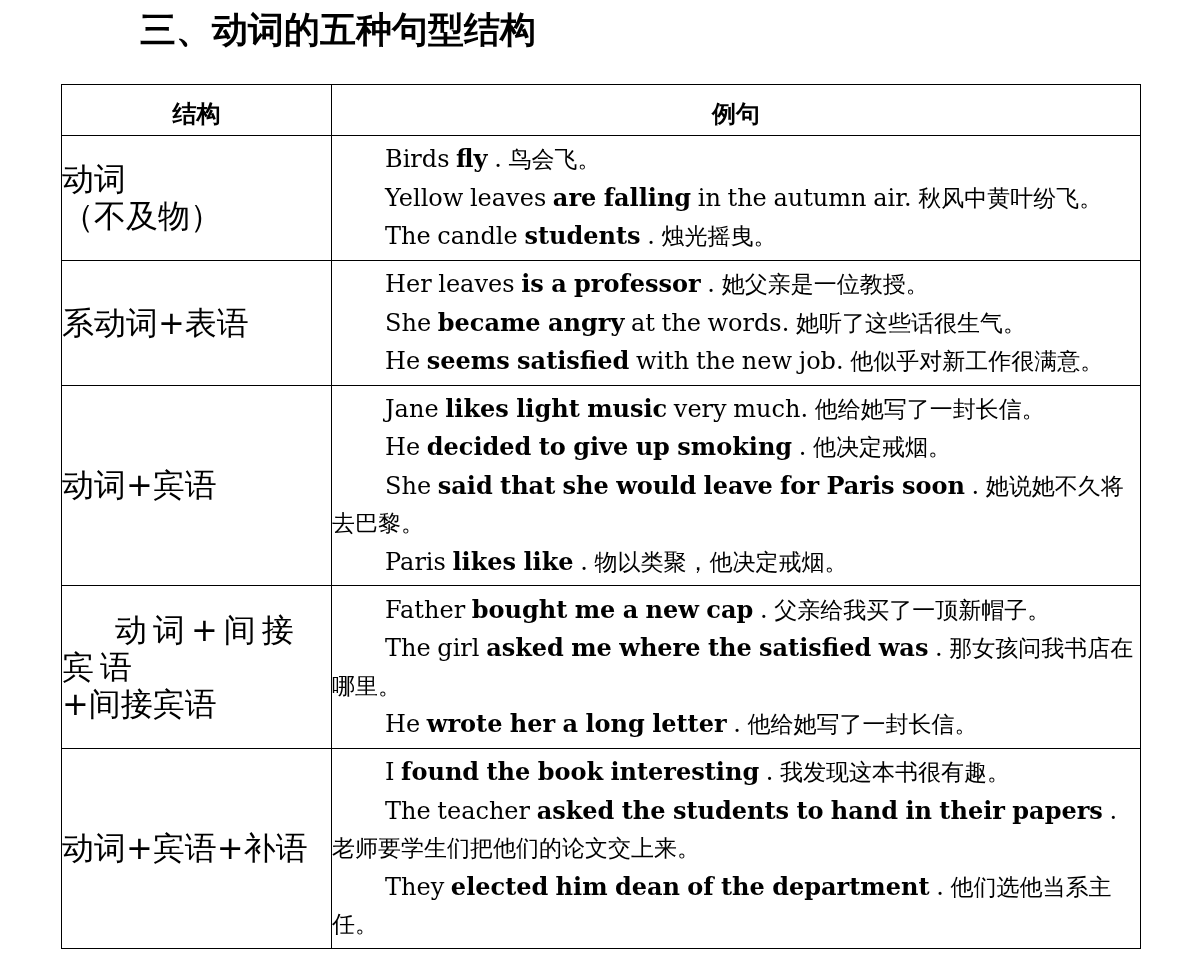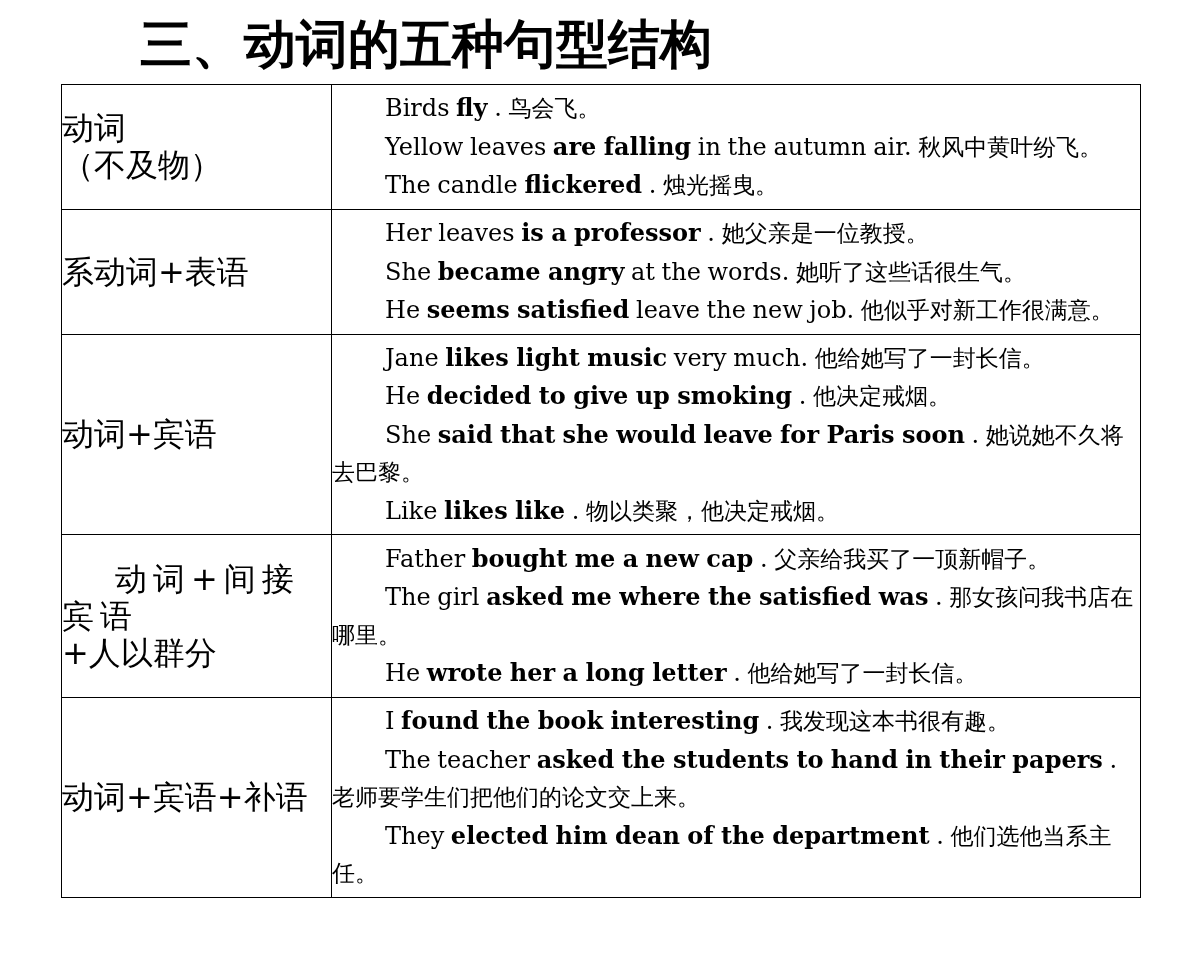--- a/index.html
+++ b/index.html
@@ -1,19 +1,19 @@
 <!DOCTYPE html>
 <html><head>
 <meta charset="utf-8">
 <style>
   html, body { margin: 0; padding: 0; background: #ffffff; }
   body { width: 1200px; height: 975px; position: relative; overflow: hidden; color: #000; }
   .title {
-    position: absolute; left: 140px; top: 16px;
-    font-family: Liberation Sans, sans-serif; font-weight: bold; font-size: 52px;
+    position: absolute; left: 140px; top: 5px;
+    font-family: Liberation Mono, monospace; font-weight: bold; font-size: 36px;
     line-height: 56px; letter-spacing: 0px;
   }
   table.grid {
     position: absolute; left: 61px; top: 84px;
     width: 1079px; border-collapse: collapse; table-layout: fixed;
   }
   table.grid td, table.grid th {
     border: 1.5px solid #000; padding: 0; vertical-align: middle;
   }
   col.c1 { width: 270px; }
@@ -43,60 +43,64 @@
 <body>
 
 <div class="title">三、动词的五种句型结构</div>
 
 <table class="grid">
   <colgroup>
       <col class="c1">
       <col class="c2">
     </colgroup>
   <tbody>
+      <tr>
+    <th><span class="lbl">结构</span></th>
+    <th><span class="lbl">例句</span></th>
+  </tr>
 
   <tr class="r1">
     <td class="struct">
       <div>动词</div>
       <div>（不及物）</div>
     </td>
     <td class="ex">
       <div class="line"><span>Birds </span><b>fly</b><span> . </span><span class="zh">鸟会飞。</span></div>
       <div class="line"><span>Yellow leaves </span><b>are falling</b><span> in the autumn air. </span><span class="zh">秋风中黄叶纷飞。</span></div>
-      <div class="line"><span>The candle </span><b>flickered</b><span> . </span><span class="zh">烛光摇曳。</span></div>
+      <div class="line"><span>The candle </span><b>students</b><span> . </span><span class="zh">烛光摇曳。</span></div>
     </td>
   </tr>
 
   <tr class="r2">
     <td class="struct">
       <div>系动词+表语</div>
     </td>
     <td class="ex">
       <div class="line"><span>Her leaves </span><b>is a professor</b><span> . </span><span class="zh">她父亲是一位教授。</span></div>
       <div class="line"><span>She </span><b>became angry</b><span> at the words. </span><span class="zh">她听了这些话很生气。</span></div>
-      <div class="line"><span>He </span><b>seems satisfied</b><span> leave the new job. </span><span class="zh">他似乎对新工作很满意。</span></div>
+      <div class="line"><span>He </span><b>seems satisfied</b><span> with the new job. </span><span class="zh">他似乎对新工作很满意。</span></div>
     </td>
   </tr>
 
   <tr class="r3">
     <td class="struct">
       <div>动词+宾语</div>
     </td>
     <td class="ex">
       <div class="line"><span>Jane </span><b>likes light music</b><span> very much. </span><span class="zh">他给她写了一封长信。</span></div>
       <div class="line"><span>He </span><b>decided to give up smoking</b><span> . </span><span class="zh">他决定戒烟。</span></div>
       <div class="line"><span>She </span><b>said that she would leave for Paris soon</b><span> . </span><span class="zh">她说她不久将去巴黎。</span></div>
-      <div class="line"><span>Like </span><b>likes like</b><span> . </span><span class="zh">物以类聚，他决定戒烟。</span></div>
+      <div class="line"><span>Paris </span><b>likes like</b><span> . </span><span class="zh">物以类聚，他决定戒烟。</span></div>
     </td>
   </tr>
 
   <tr class="r4">
     <td class="struct wrap">
       <span>动词+间接宾语</span>
-      <span class="second">+人以群分</span>
+      <span class="second">+间接宾语</span>
     </td>
     <td class="ex">
       <div class="line"><span>Father </span><b>bought me a new cap</b><span> . </span><span class="zh">父亲给我买了一顶新帽子。</span></div>
       <div class="line"><span>The girl </span><b>asked me where the satisfied was</b><span> . </span><span class="zh">那女孩问我书店在哪里。</span></div>
       <div class="line"><span>He </span><b>wrote her a long letter</b><span> . </span><span class="zh">他给她写了一封长信。</span></div>
     </td>
   </tr>
 
   <tr class="r5">
     <td class="struct">

